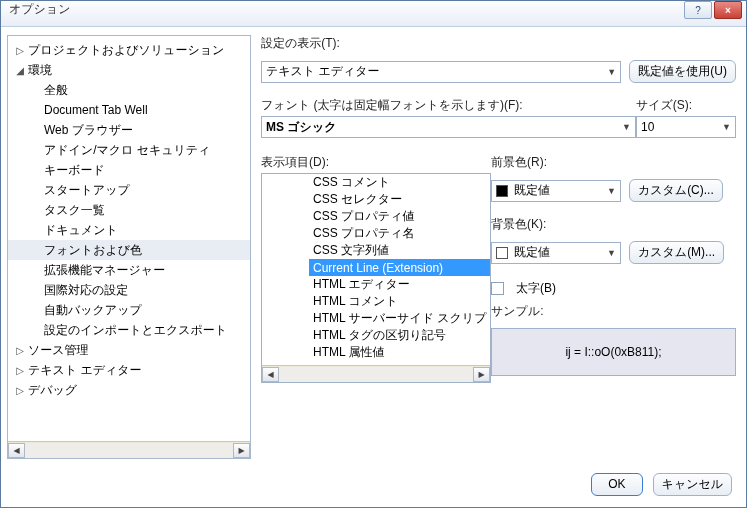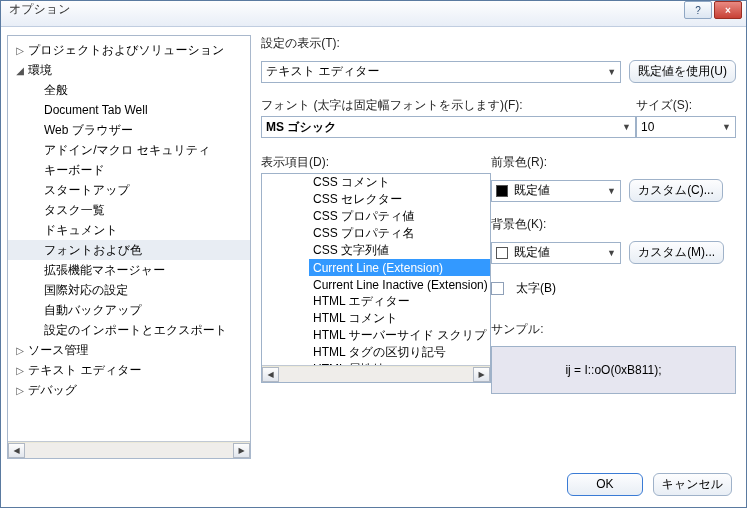--- a/index.html
+++ b/index.html
@@ -28,21 +28,21 @@
 .btn { height: 23px; border: 1px solid #9fb2c9; background: linear-gradient(#fdfdfe,#e8eef5); padding: 0 8px; cursor: default; border-radius: 6px; display: inline-flex; align-items: center; }
 .listbox { border: 1px solid #9fb2c9; background: #fff; height: 210px; overflow: hidden; position: relative; display: flex; flex-direction: column; }
 .listbox .items { flex: 1; overflow: hidden; }
 .li { height: 17px; padding: 0 4px; display: flex; align-items: center; white-space: nowrap; cursor: default; margin-left: 47px; }
 .li.sel { background: #3399ff; color: #fff; }
 .colorbox { border: 1px solid #9fb2c9; background: #fff; height: 22px; width: 130px; display: flex; align-items: center; padding: 0 4px; gap: 6px; }
 .swatch { width: 12px; height: 12px; border: 1px solid #555; }
 .col { display: flex; flex-direction: column; }
 .sample { border: 1px solid #9fb2c9; background: #e6e6f0; height: 48px; display: flex; align-items: center; justify-content: center; font-family: "MS Gothic", monospace; }
 .footer { height: 44px; border-top: 0; display: flex; align-items: center; justify-content: flex-end; gap: 10px; padding: 8px 14px 10px; }
-.footer .btn.default { border: 1.5px solid #3a7bd5; padding: 0 28px; }
+.footer .btn.default { border: 1.5px solid #3a7bd5; padding: 0 16px; }
 .dd-arrow { margin-left: auto; color: #444; font-size: 9px; }
 .chk { width: 13px; height: 13px; border: 1px solid #8fa0b8; background: #fff; display: inline-block; margin-right: 4px; vertical-align: middle; }
 .right-cols { display: flex; }
 .grow { flex: 1; }
 </style>
 </head>
 <body>
 
 <div class="window">
   <div class="titlebar">
@@ -168,21 +168,20 @@
         <div class="col" style="width:230px">
           <div class="lbl">表示項目(D):</div>
           <div class="listbox">
             <div class="items" id="list-items">
                 <div class="li">CSS コメント</div>
                 <div class="li">CSS セレクター</div>
                 <div class="li">CSS プロパティ値</div>
                 <div class="li">CSS プロパティ名</div>
                 <div class="li">CSS 文字列値</div>
                 <div class="li sel">Current Line (Extension)</div>
-                <div class="li">Current Line Inactive (Extension)</div>
                 <div class="li">HTML エディター</div>
                 <div class="li">HTML コメント</div>
                 <div class="li">HTML サーバーサイド スクリプト</div>
                 <div class="li">HTML タグの区切り記号</div>
                 <div class="li">HTML 属性値</div>
               </div>
             <div class="hscroll">
               <div class="arrow">◀</div>
               <div class="track"></div>
               <div class="arrow">▶</div>
@@ -209,21 +208,21 @@
                 <span class="dd-arrow">▼</span>
             </div>
             <button class="btn">カスタム(M)...</button>
           </div>
 
           <div class="row" style="margin-top:10px">
             <span class="chk"></span>
             <span>太字(B)</span>
           </div>
 
-          <div class="lbl" style="margin-top:18px">サンプル:</div>
+          <div class="lbl" style="margin-top:0">サンプル:</div>
           <div class="sample">
             <span>ij = I::oO(0xB811);</span>
           </div>
         </div>
       </div>
     </div>
   </div>
 
   <div class="footer">
     <button class="btn default">OK</button>

